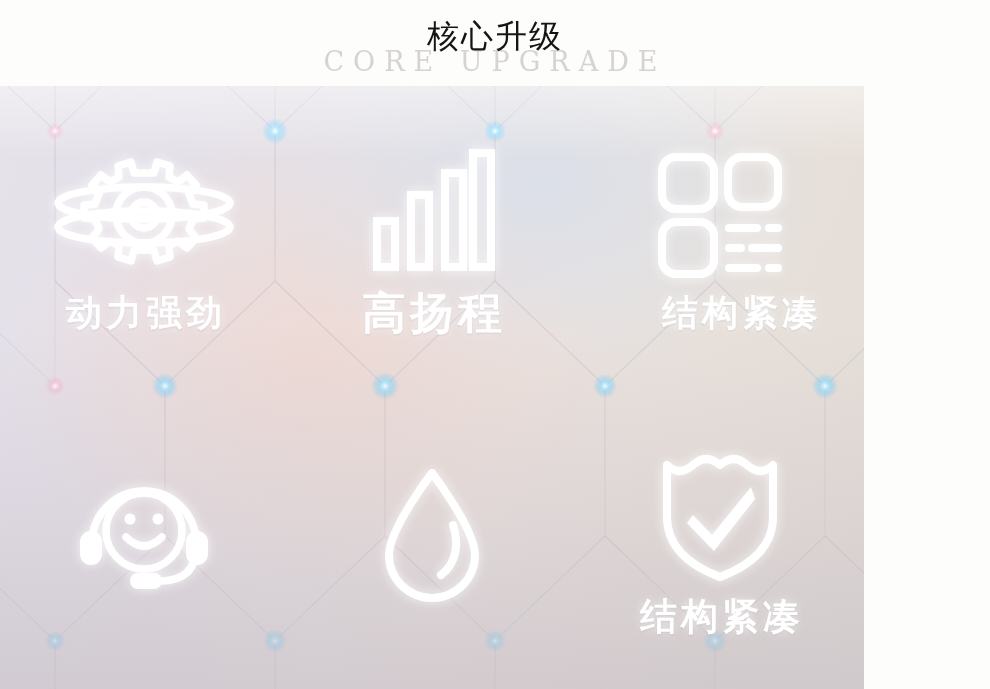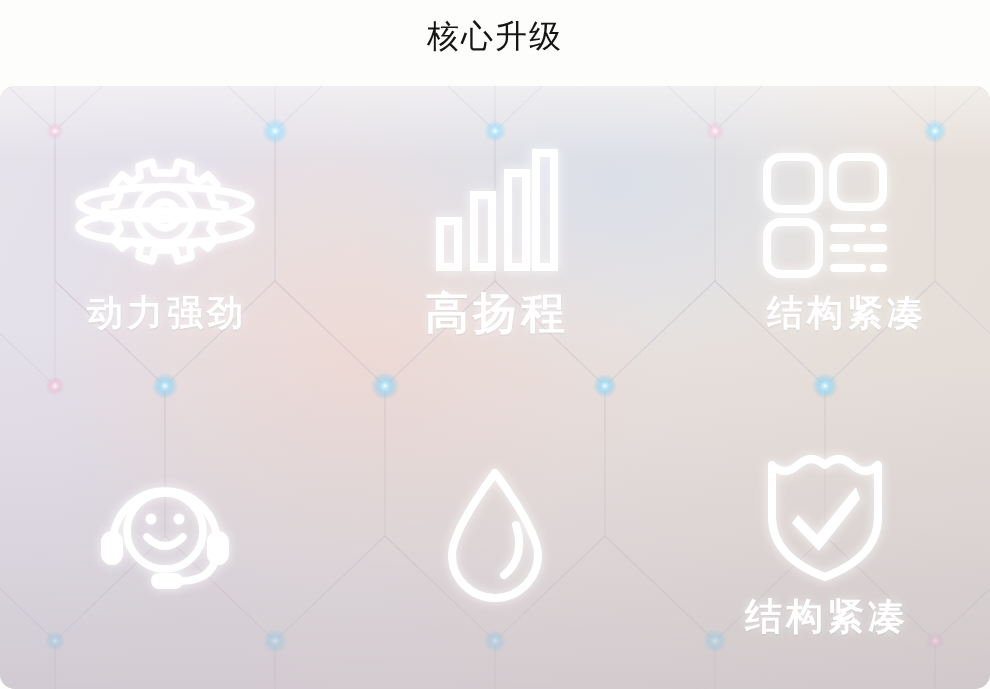--- a/index.html
+++ b/index.html
@@ -50,25 +50,24 @@
     color: #151515;
     line-height: 1;
     white-space: nowrap;
   }
 
   
   .stage {
     position: absolute;
     left: 0;
     top: 86px;
-    width: 990px;
+    width: 864px;
     height: 603px;
     overflow: hidden;
     background: #ded9e0;
-    border-radius: 15px;
   }
   .bg-layer {
     position: absolute;
     inset: 0;
     pointer-events: none;
   }
   
   .bg-base {
     background:
       linear-gradient(112deg,
@@ -144,20 +143,21 @@
   .cell.c1 .cell-label { font-size: 36px; }
   .cell.c2 .cell-label { font-size: 44px; }
   .cell.c3 .cell-label { font-size: 36px; margin-left: 40px; }
 </style>
 </head>
 <body>
 
 <div id="page">
 
   <div class="header">
+    <div class="header-sub">CORE UPGRADE</div>
     <div class="header-title">核心升级</div>
   </div>
 
   <div class="stage">
 
     <div class="bg-layer bg-base"></div>
     <div class="bg-layer bg-peach"></div>
     <div class="bg-layer bg-blue"></div>
 
     <svg class="bg-layer hexgrid" viewBox="0 0 990 603" width="990" height="603" preserveAspectRatio="none">

